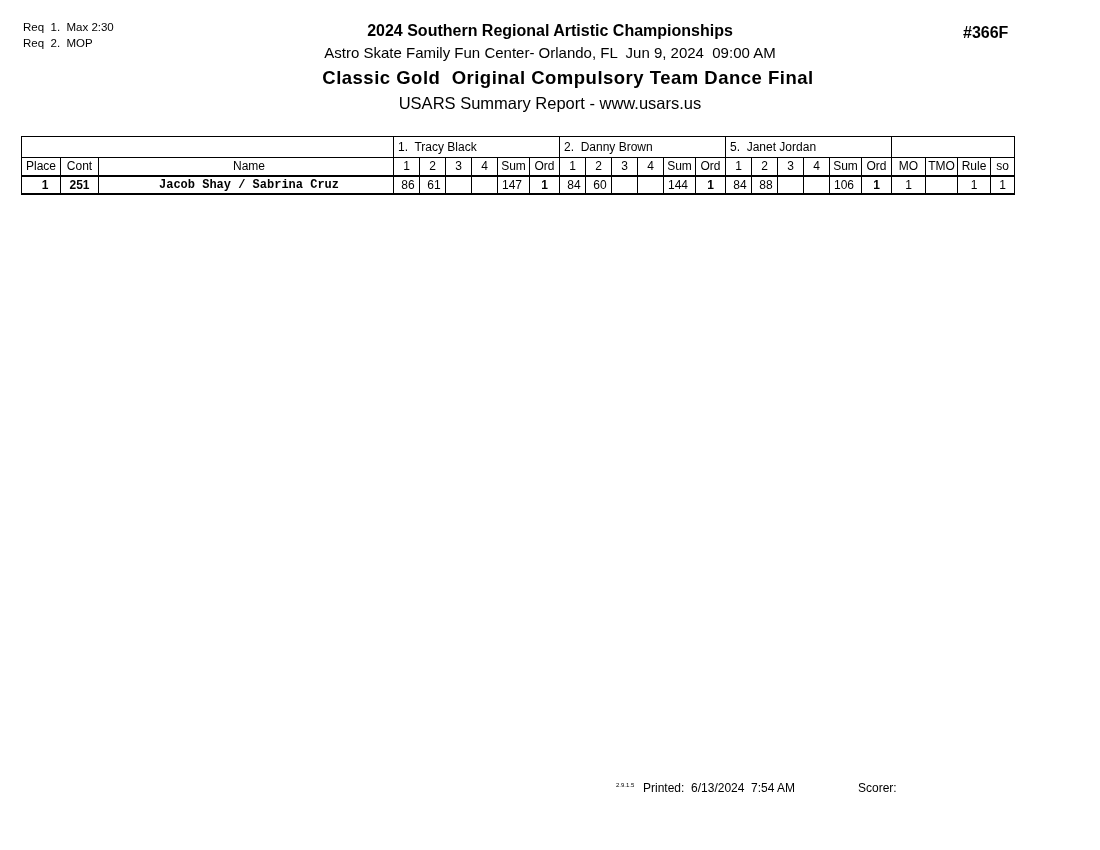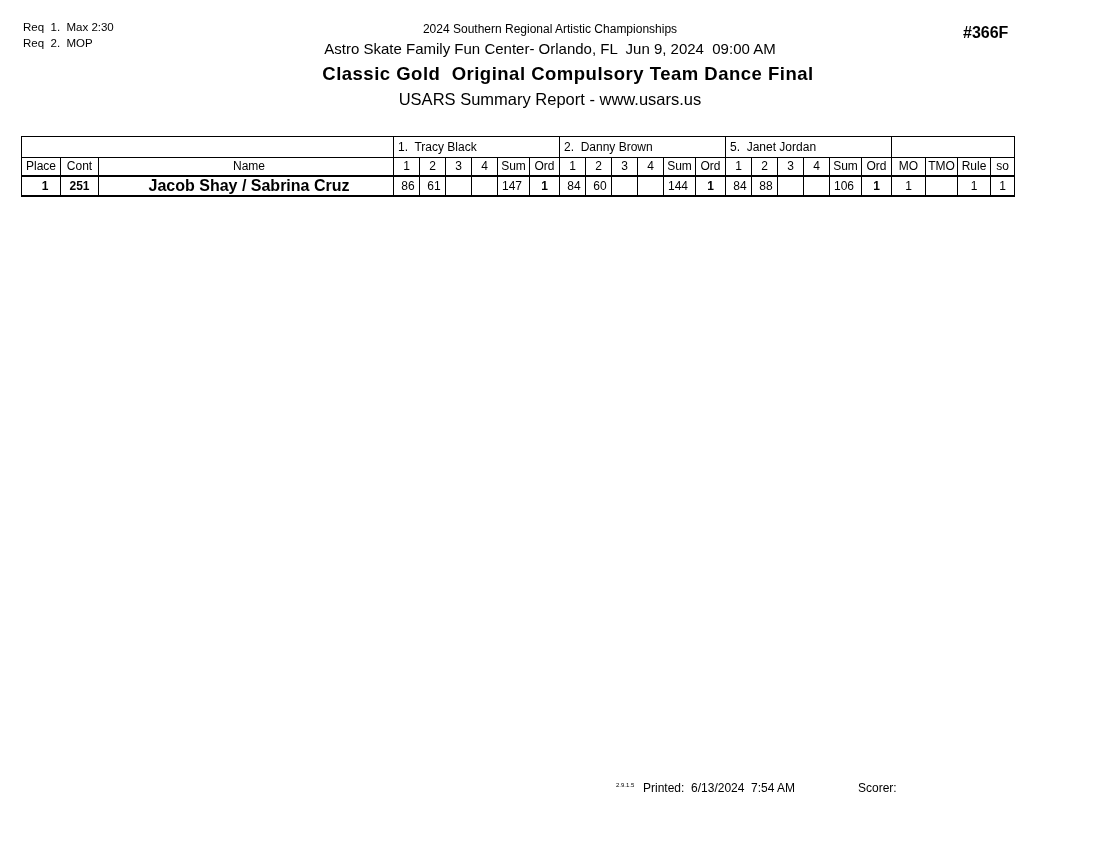--- a/index.html
+++ b/index.html
@@ -10,21 +10,21 @@
     color: #000;
     overflow: hidden;
   }
   .pre { white-space: pre; }
 
   
   .req-block { position: absolute; left: 23px; top: 19px; font-size: 11.5px; line-height: 16px; }
 
   
   .header-center { position: absolute; left: 0; top: 22px; width: 1100px; text-align: center; }
-  .title-line   { font-size: 12px; font-weight: normal; }
+  .title-line   { font-size: 16px; font-weight: bold; }
   .venue-line   { font-size: 15px; margin-top: 4px; }
   .event-line   { font-size: 18.5px; font-weight: bold; margin-top: 6px; letter-spacing: 0.5px; padding-left: 36px; }
   .report-line  { font-size: 16.5px; margin-top: 5px; text-align: center; }
 
   
   .heat-number { position: absolute; top: 24px; left: 963px; font-size: 16px; font-weight: bold; }
 
   
   table.results {
     position: absolute; left: 21px; top: 136px;
@@ -34,21 +34,21 @@
   td.spacer { border: none; }
   tr.judge-row td { height: 21px; }
   tr.head-row td, tr.data-row td { height: 18px; text-align: center; }
   td.judge-name { font-size: 11px; text-align: left; padding-left: 4px; vertical-align: middle; }
   td.name-col { text-align: left; padding-left: 6px; }
   td.place-col { text-align: left; padding-left: 8px; }
   td.thickL { border-left: 3px solid #000; }
   td.thickR { border-right: 3px solid #000; margin-left: 24px; }
   tr.data-row td { border-top: 2px solid #000; border-bottom: 2px solid #000; }
   tr.data-row td.bold { font-weight: bold; }
-  tr.data-row td.name-col { font-size: 16px; }
+  tr.data-row td.name-col { font-size: 12px; font-family: Liberation Mono, monospace; }
   td.score { text-align: left; padding-left: 3px; }
   td.sum { text-align: right; padding-right: 3px; }
 
   
   .footer-version { position: absolute; left: 616px; top: 782px; font-size: 6px; }
   .footer-printed { position: absolute; left: 643px; top: 781px; font-size: 12px; text-align: center; }
   .footer-scorer  { position: absolute; left: 858px; top: 781px; font-size: 12px; }
 </style>
 </head>
 <body>

